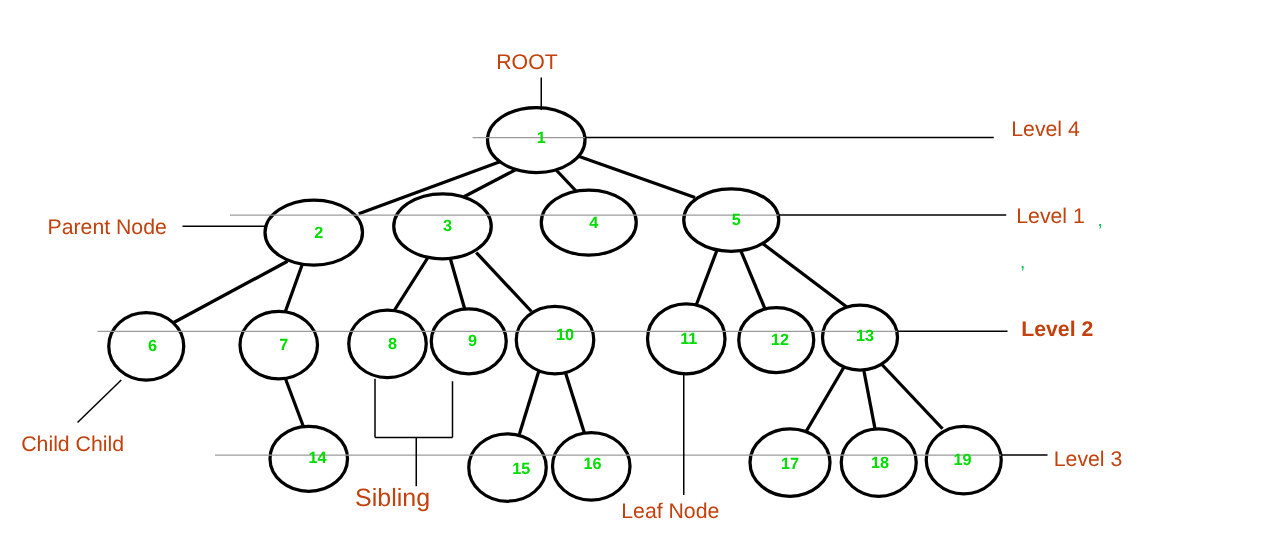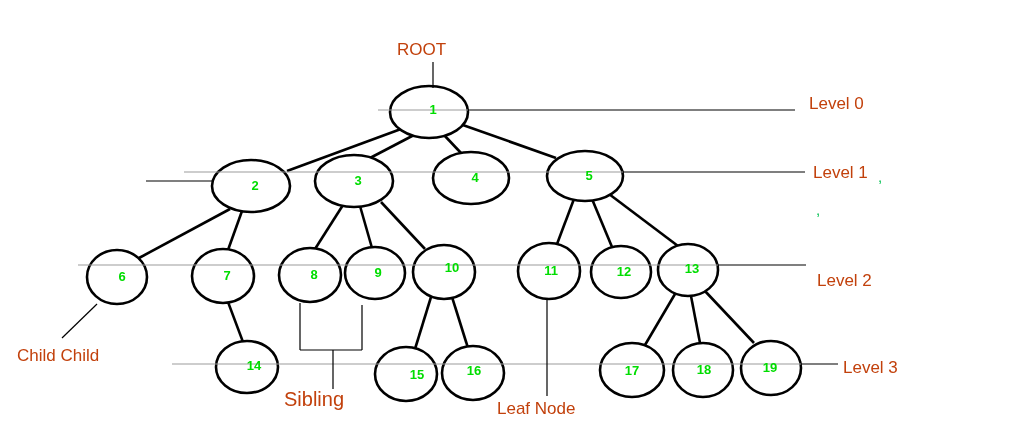--- a/index.html
+++ b/index.html
@@ -119,24 +119,25 @@
       <text class="node-num" x="254" y="370">14</text>
       <text class="node-num" x="417" y="379">15</text>
       <text class="node-num" x="474" y="375">16</text>
       <text class="node-num" x="632" y="375">17</text>
       <text class="node-num" x="704" y="374">18</text>
       <text class="node-num" x="770" y="372">19</text>
     </g>
   </svg>
 
   <div class="g-label" style="left:397px; top:40px;">ROOT</div>
-  <div class="g-label" style="left:809px; top:94px;">Level 0</div>
+  <div class="g-label" style="left:809px; top:94px;">Level 4</div>
   <div class="g-label" style="left:813px; top:163px;text-align:center;">Level 1</div>
-  <div class="g-label" style="left:817px; top:271px;">Level 2</div>
+  <div class="g-label" style="left:817px; top:254px;font-weight:bold;">Level 2</div>
   <div class="g-label" style="left:843px; top:358px;">Level 3</div>
+  <div class="g-label" style="left:38px; top:172px;">Parent Node</div>
   <div class="g-label" style="left:17px; top:346px;">Child Child</div>
   <div class="g-label big" style="left:284px; top:388px;text-align:right;">Sibling</div>
   <div class="g-label" style="left:497px; top:399px;">Leaf Node</div>
 
   <div class="stray" style="left:878px; top:168px;">,</div>
   <div class="stray" style="left:816px; top:201px;">,</div>
 
 </div>
 
 </body></html>

